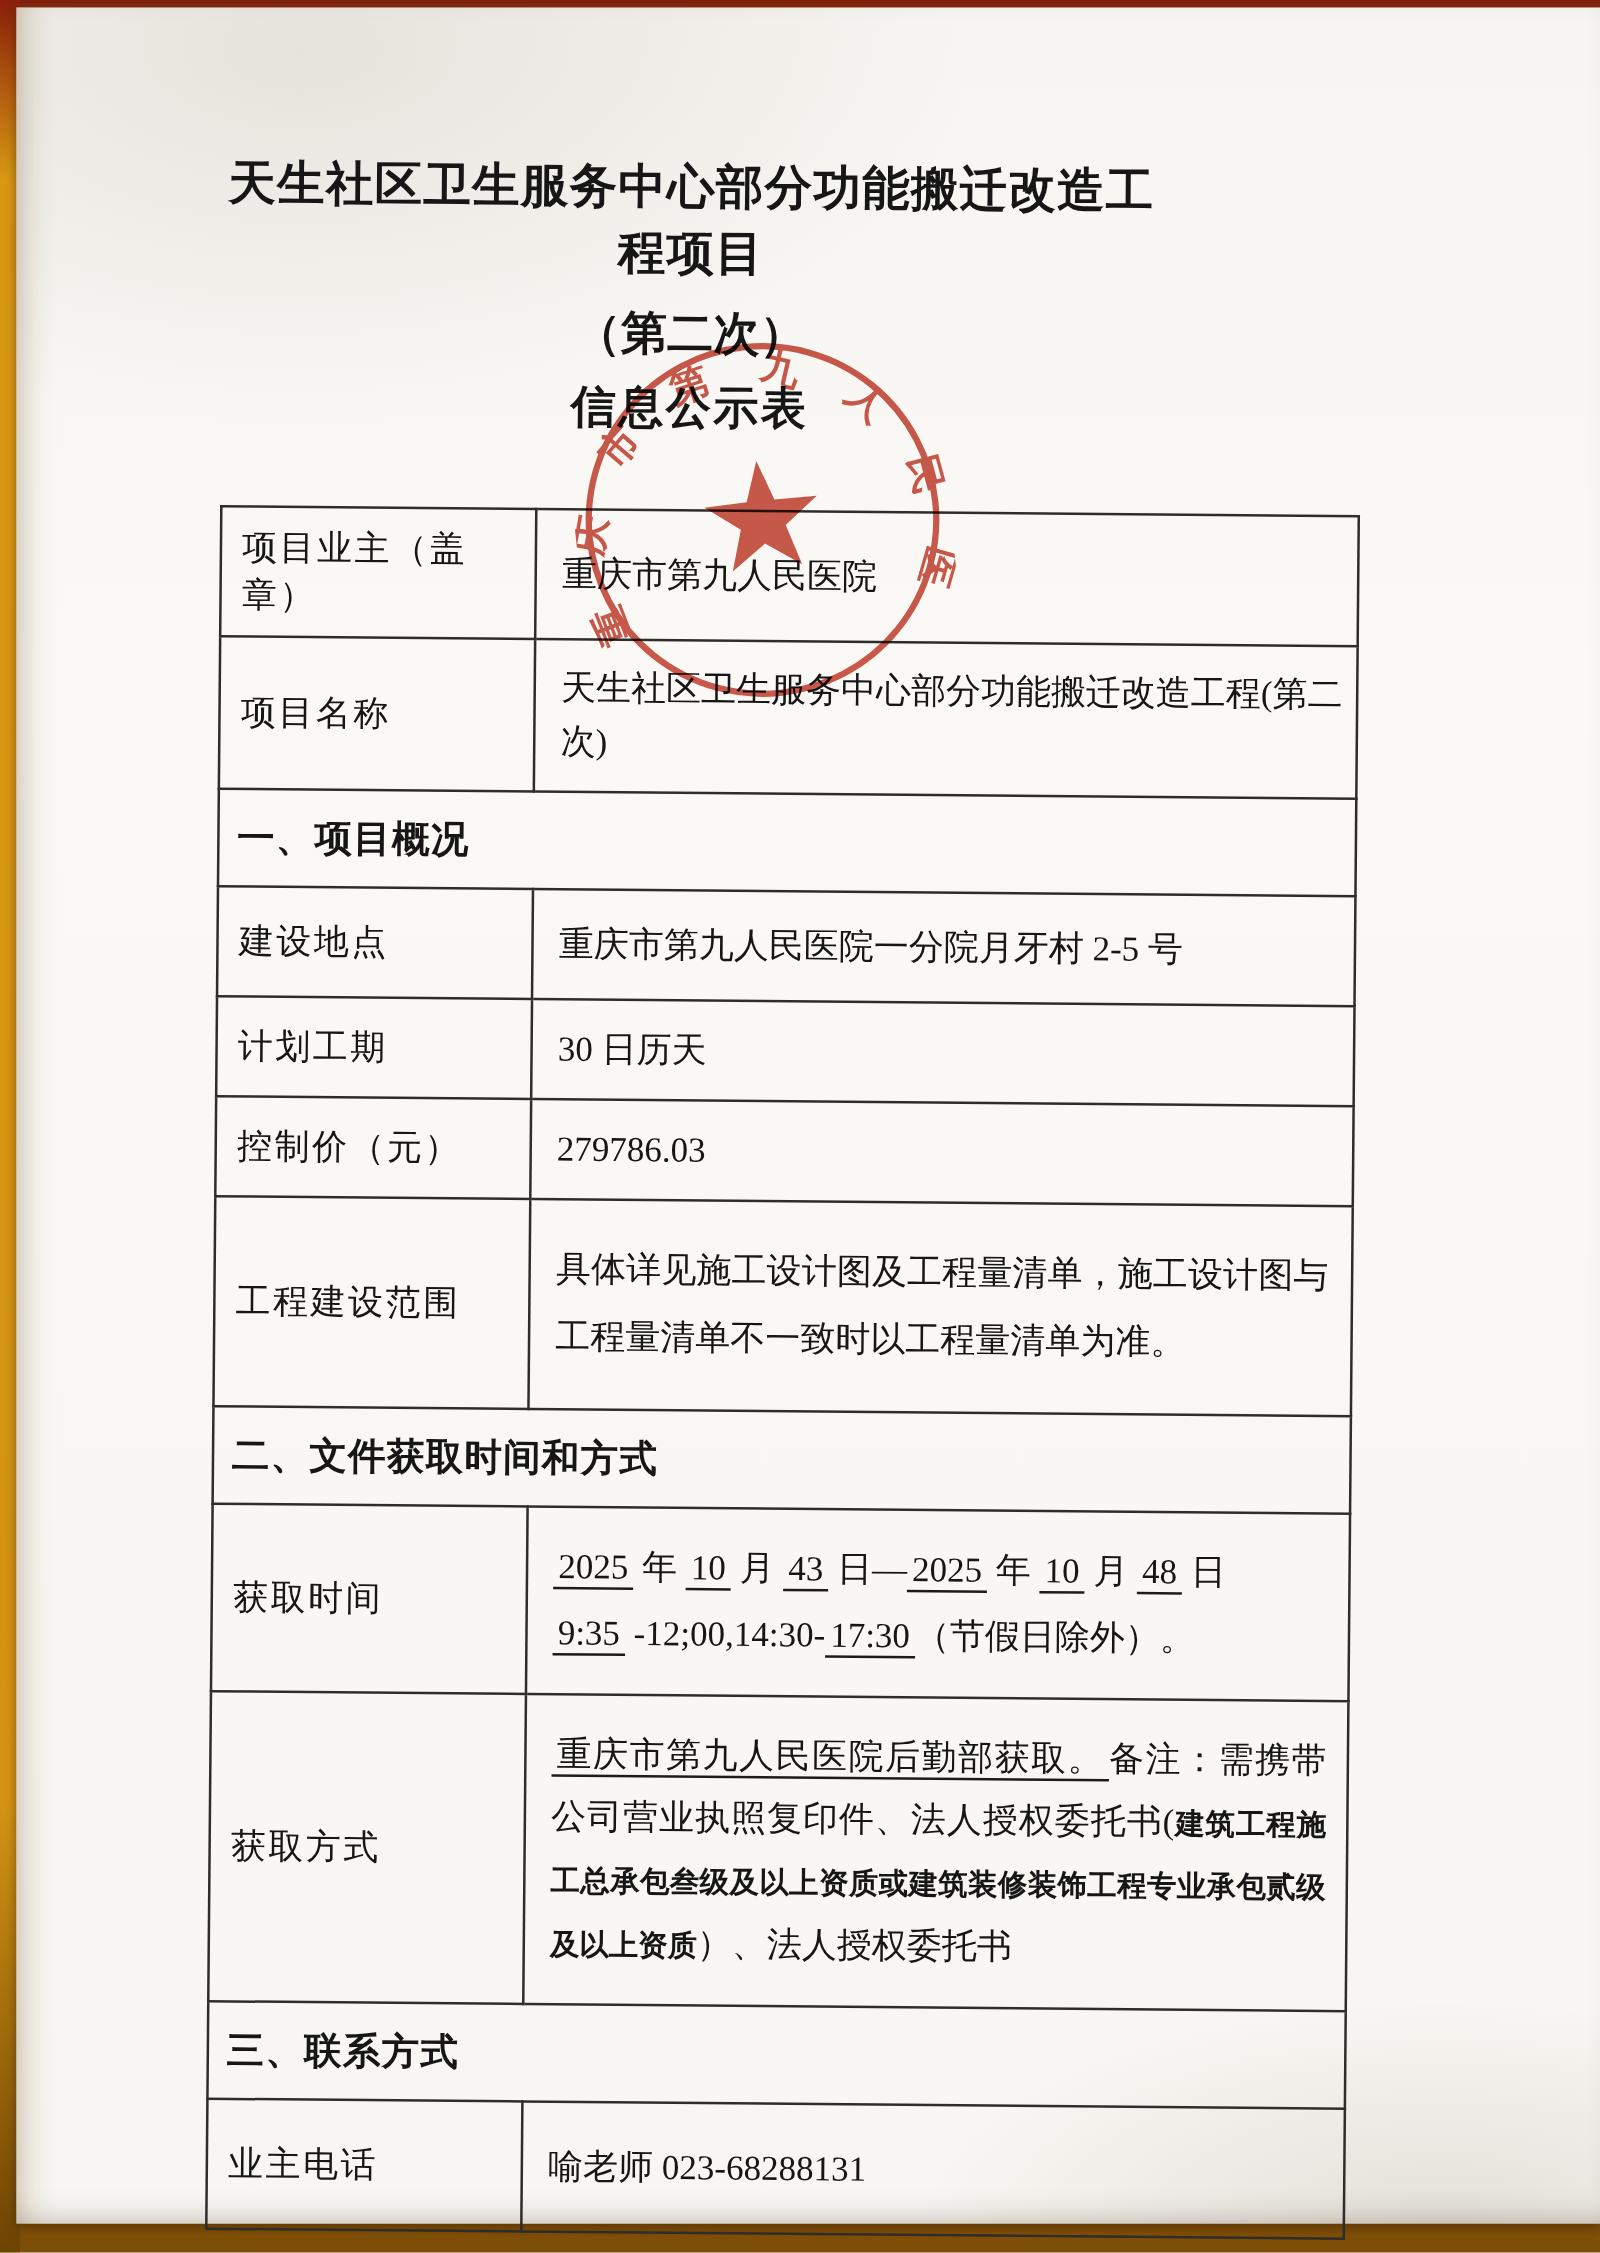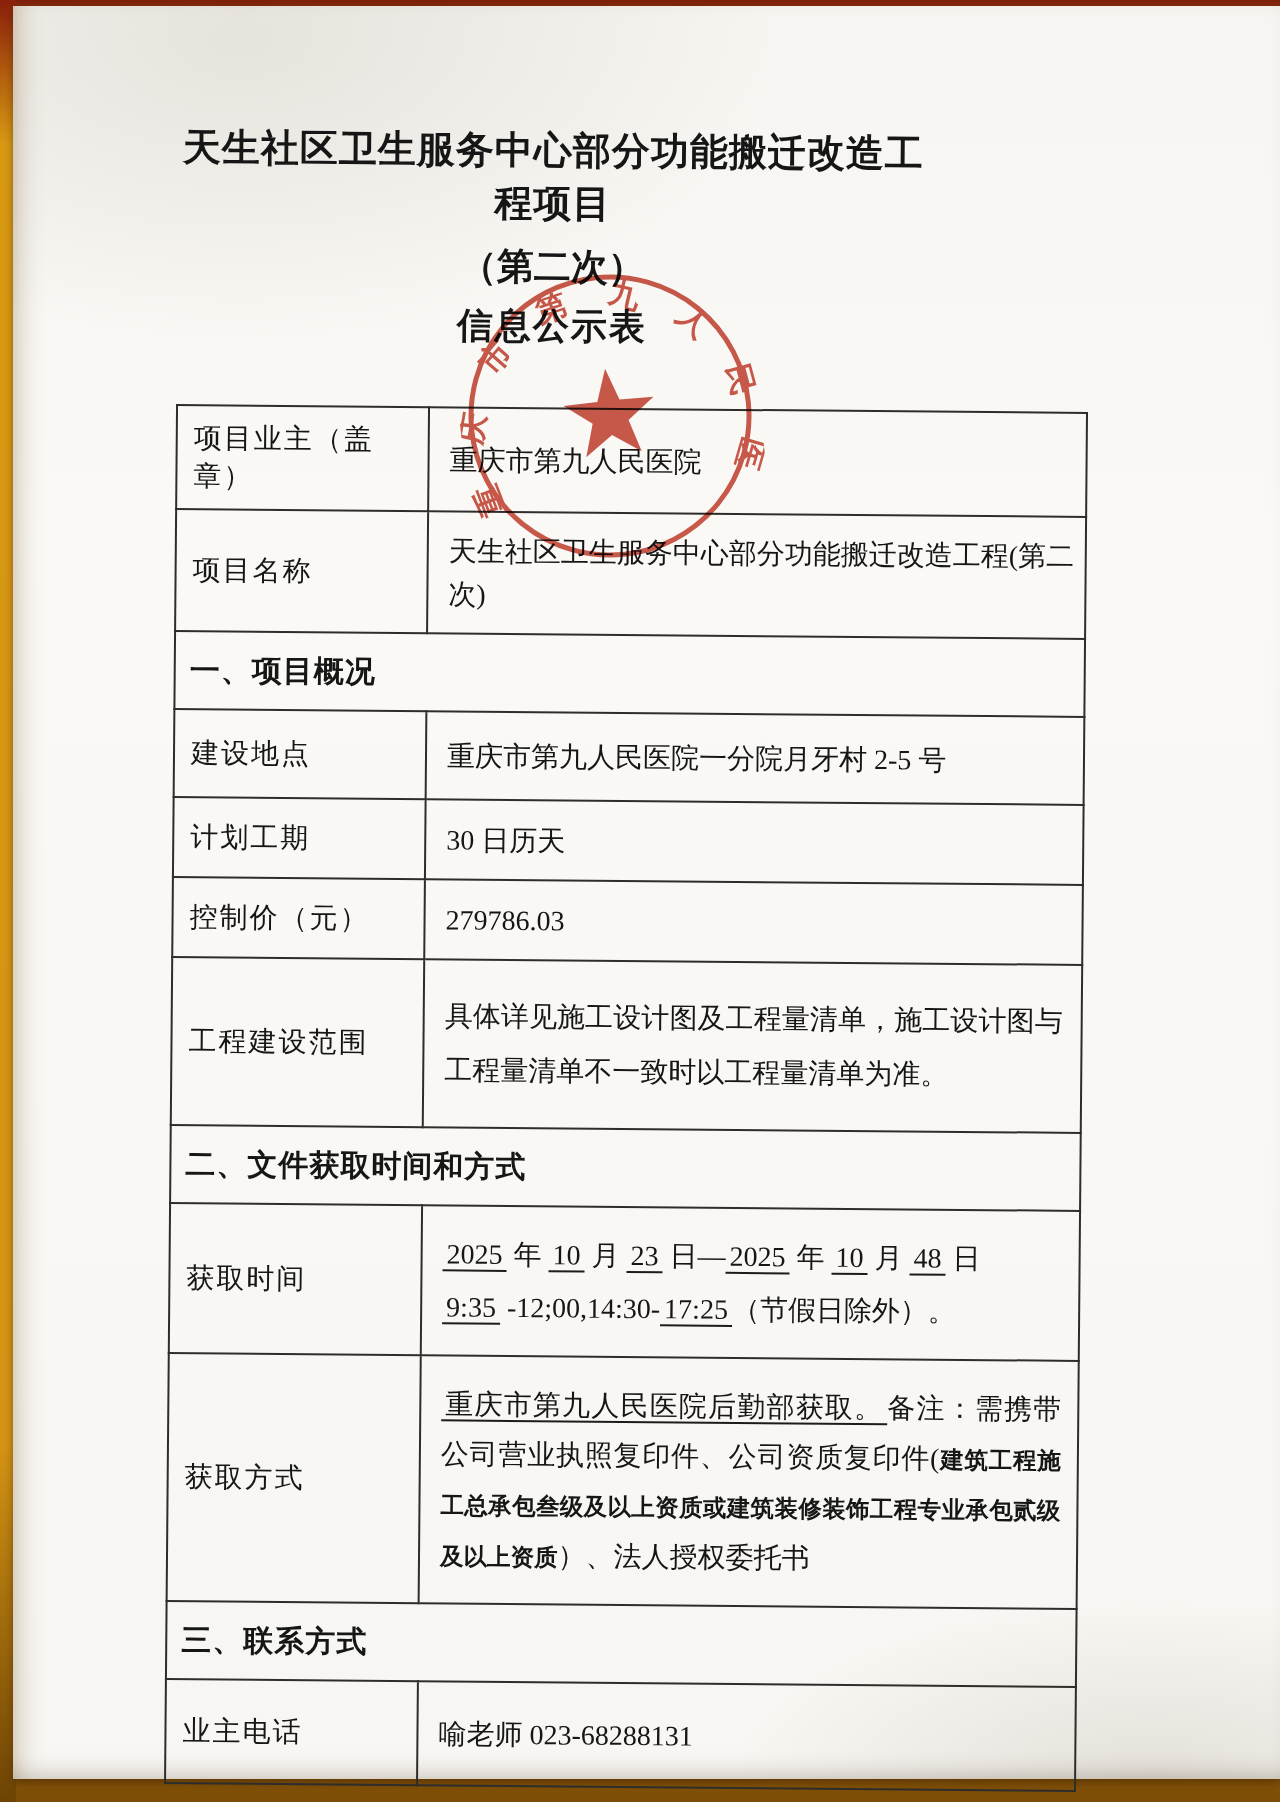--- a/index.html
+++ b/index.html
@@ -98,28 +98,28 @@
         <td class="val">
           <div class="scope-text">具体详见施工设计图及工程量清单，施工设计图与工程量清单不一致时以工程量清单为准。</div>
         </td>
       </tr>
       <tr class="r-sec">
         <td class="sec" colspan="2">二、文件获取时间和方式</td>
       </tr>
       <tr class="r-time">
         <td class="lbl">获取时间</td>
         <td class="val">
-          <div class="time-line"><span class="u">2025</span><span> 年 </span><span class="u">10</span><span> 月 </span><span class="u">23</span><span> 日—</span><span class="u">2025</span><span> 年 </span><span class="u">10</span><span> 月 </span><span class="u">48</span><span> 日</span></div>
-          <div class="time-line"><span class="u">9:35</span><span> -12;00,14:30-</span><span class="u">17:25</span><span>（节假日除外）。</span></div>
+          <div class="time-line"><span class="u">2025</span><span> 年 </span><span class="u">10</span><span> 月 </span><span class="u">43</span><span> 日—</span><span class="u">2025</span><span> 年 </span><span class="u">10</span><span> 月 </span><span class="u">48</span><span> 日</span></div>
+          <div class="time-line"><span class="u">9:35</span><span> -12;00,14:30-</span><span class="u">17:30</span><span>（节假日除外）。</span></div>
         </td>
       </tr>
       <tr class="r-method">
         <td class="lbl">获取方式</td>
         <td class="val">
-          <div class="method-text"><span class="u">重庆市第九人民医院后勤部获取。</span><span>备注：需携带公司营业执照复印件、公司资质复印件(</span><span class="small-bold">建筑工程施工总承包叁级及以上资质或建筑装修装饰工程专业承包贰级及以上资质</span><span>）、法人授权委托书</span></div>
+          <div class="method-text"><span class="u">重庆市第九人民医院后勤部获取。</span><span>备注：需携带公司营业执照复印件、法人授权委托书(</span><span class="small-bold">建筑工程施工总承包叁级及以上资质或建筑装修装饰工程专业承包贰级及以上资质</span><span>）、法人授权委托书</span></div>
         </td>
       </tr>
       <tr class="r-sec">
         <td class="sec" colspan="2">三、联系方式</td>
       </tr>
       <tr class="r-phone">
         <td class="lbl">业主电话</td>
         <td class="val">喻老师 023-68288131</td>
       </tr>
     </tbody>

